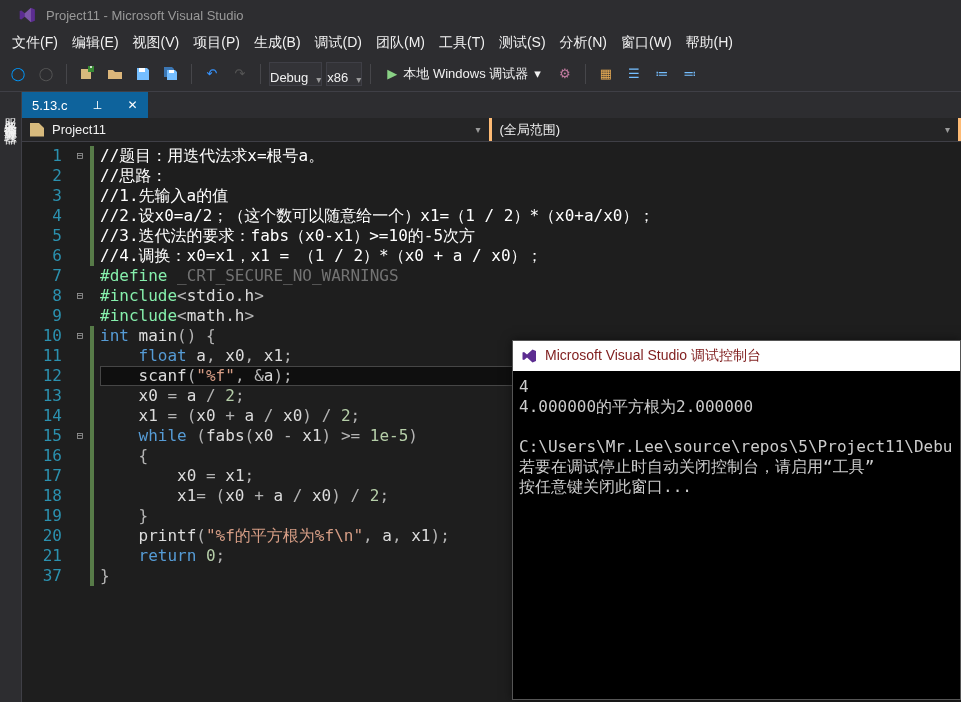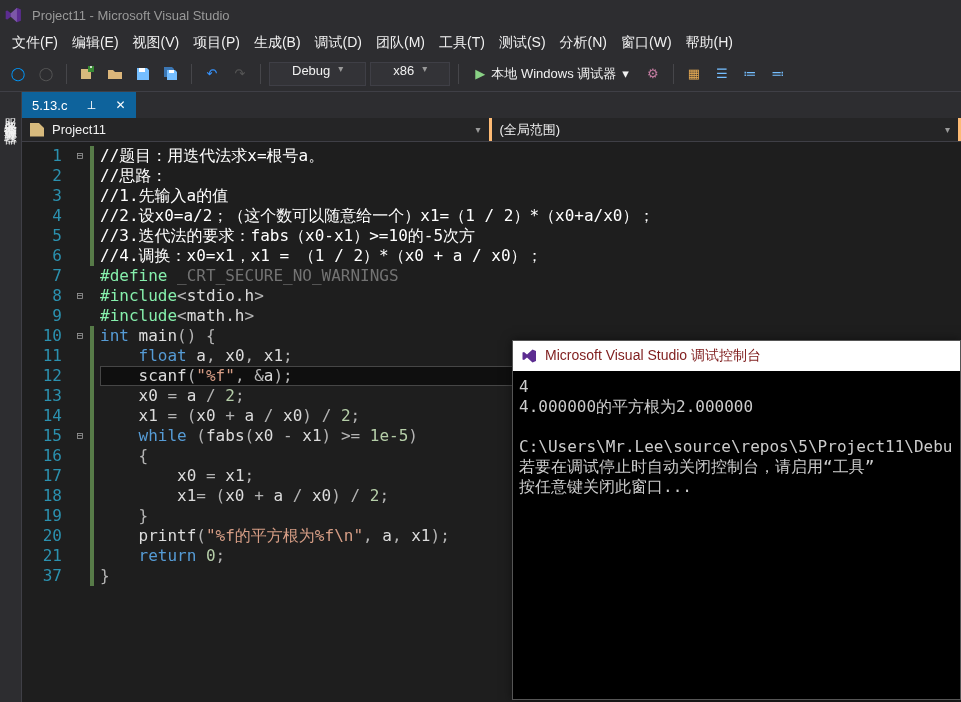--- a/index.html
+++ b/index.html
@@ -10,21 +10,21 @@
   width: 961px;
   height: 702px;
   overflow: hidden;
   font-size: 13px;
 }
 .titlebar {
   height: 30px;
   background: #2d2d30;
   display: flex;
   align-items: center;
-  padding-left: 4px;
+  padding-left: 18px;
 }
 .titlebar .vs-logo {
   width: 18px; height: 18px; margin-right: 10px;
   display: inline-flex; align-items: center; justify-content: center;
 }
 .titlebar .title { color: #999; font-size: 13px; }
 .menubar {
   height: 26px;
   background: #2d2d30;
   display: flex;
@@ -45,21 +45,21 @@
   gap: 4px;
 }
 .tb-btn {
   width: 24px; height: 24px;
   display: inline-flex; align-items: center; justify-content: center;
   color: #c5c5c5;
 }
 .tb-sep { width: 1px; height: 20px; background: #46464a; margin: 0 4px; }
 .combo {
   height: 24px; background: #333337; border: 1px solid #3f3f46;
-  display: inline-flex; align-items: flex-start; padding: 0 22px;
+  display: inline-flex; align-items: flex-end; padding: 0 0;
   color: #f1f1f1; font-size: 13px; gap: 8px;
 }
 .combo .caret { color: #999; font-size: 10px; }
 .start-btn {
   height: 24px; display: inline-flex; align-items: center;
   padding: 0 8px; gap: 6px; color: #f1f1f1; font-size: 13px;
 }
 .start-btn .play { color: #89d185; }
 .main {
   display: flex;
@@ -89,21 +89,21 @@
   background: #2d2d30;
   display: flex;
   align-items: stretch;
 }
 .file-tab {
   background: #0e639c;
   color: #fff;
   display: flex;
   align-items: center;
   padding: 0 10px;
-  gap: 20px;
+  gap: 26px;
   font-size: 13px;
 }
 .file-tab .pin, .file-tab .close { font-size: 12px; cursor: default; }
 .navbar {
   height: 24px;
   background: #252526;
   border-bottom: 1px solid #3f3f46;
   display: flex;
   align-items: center;
 }

